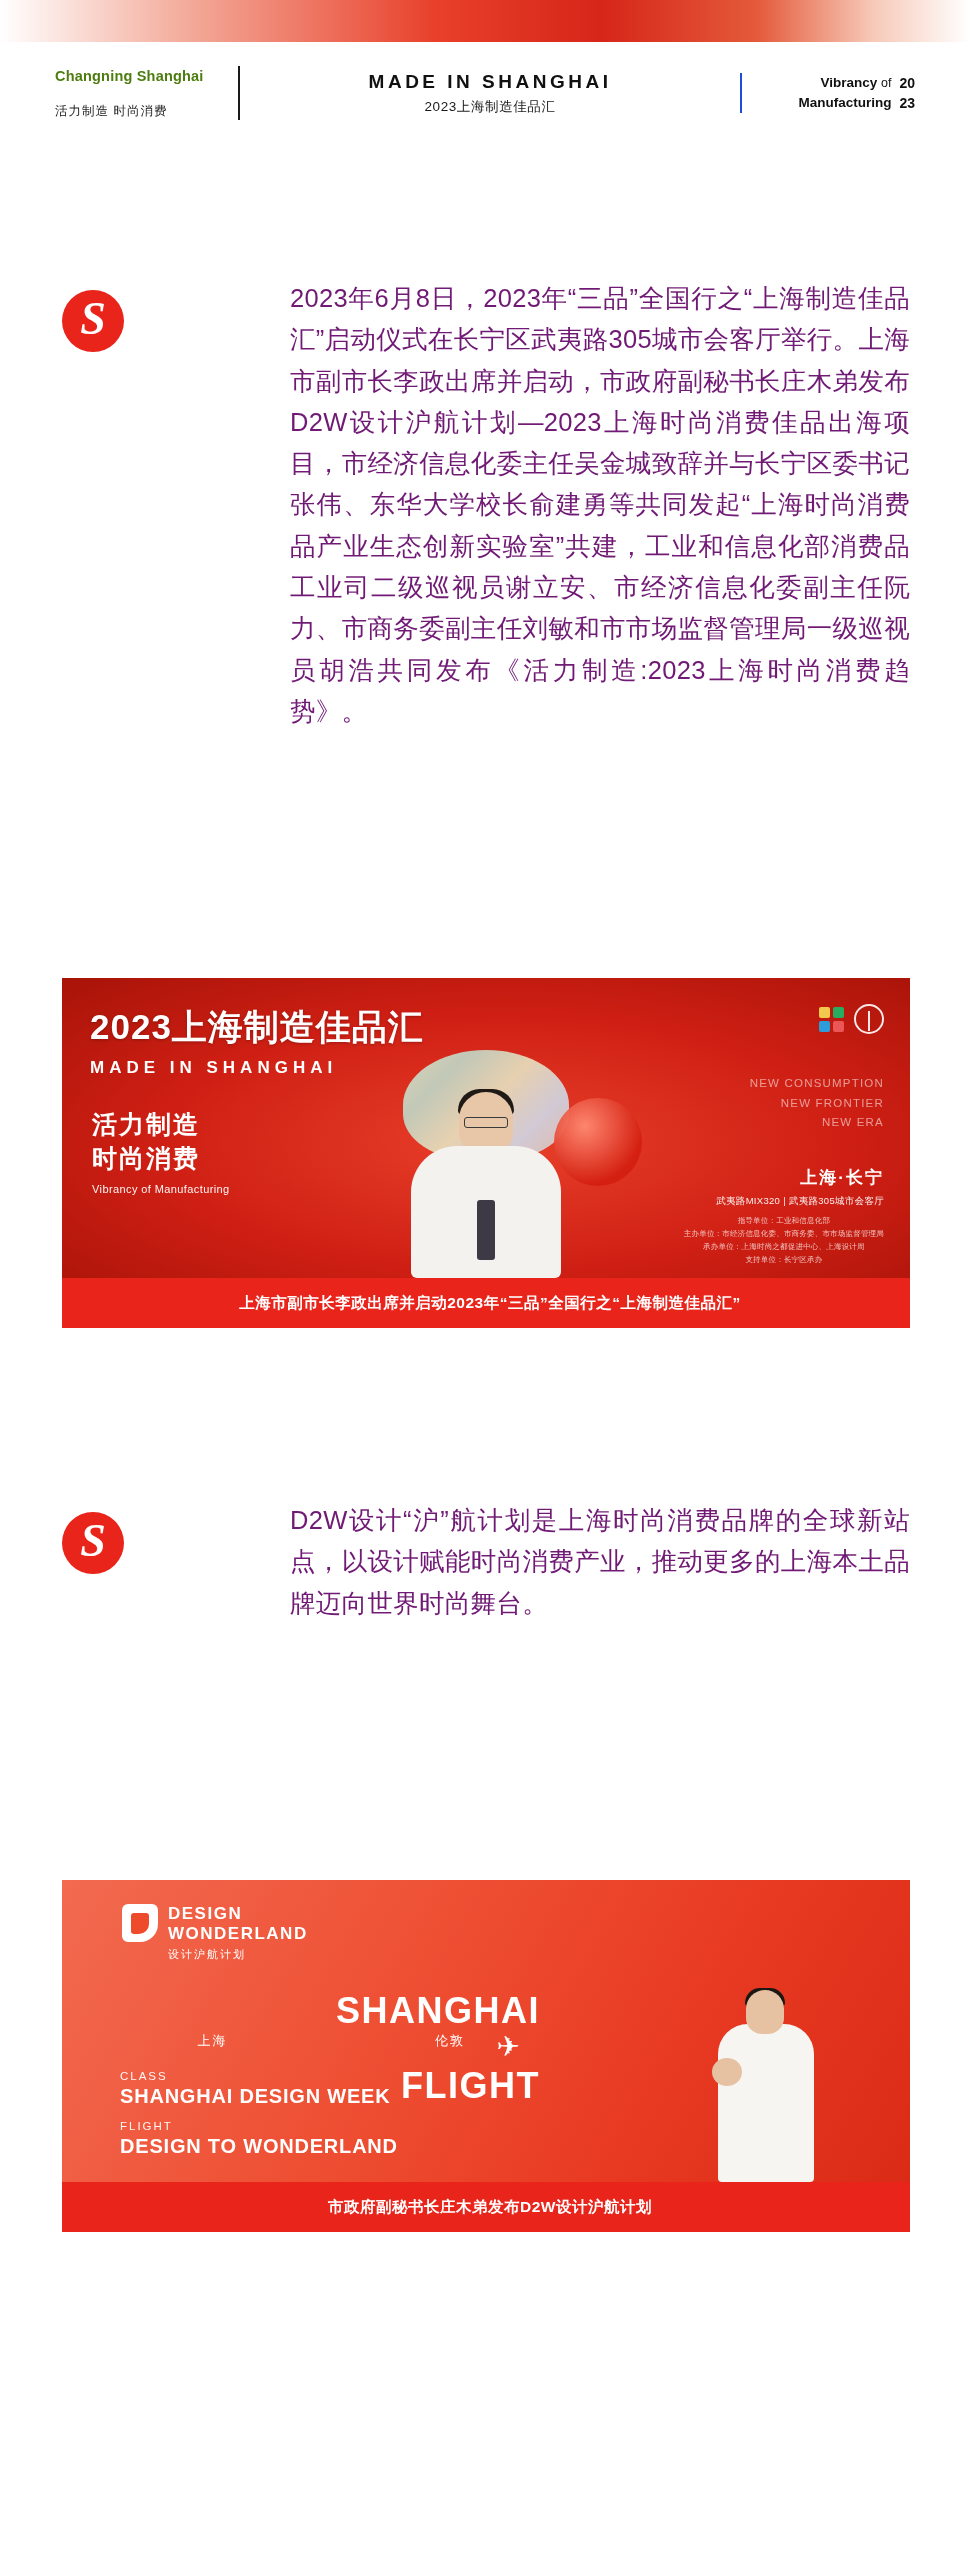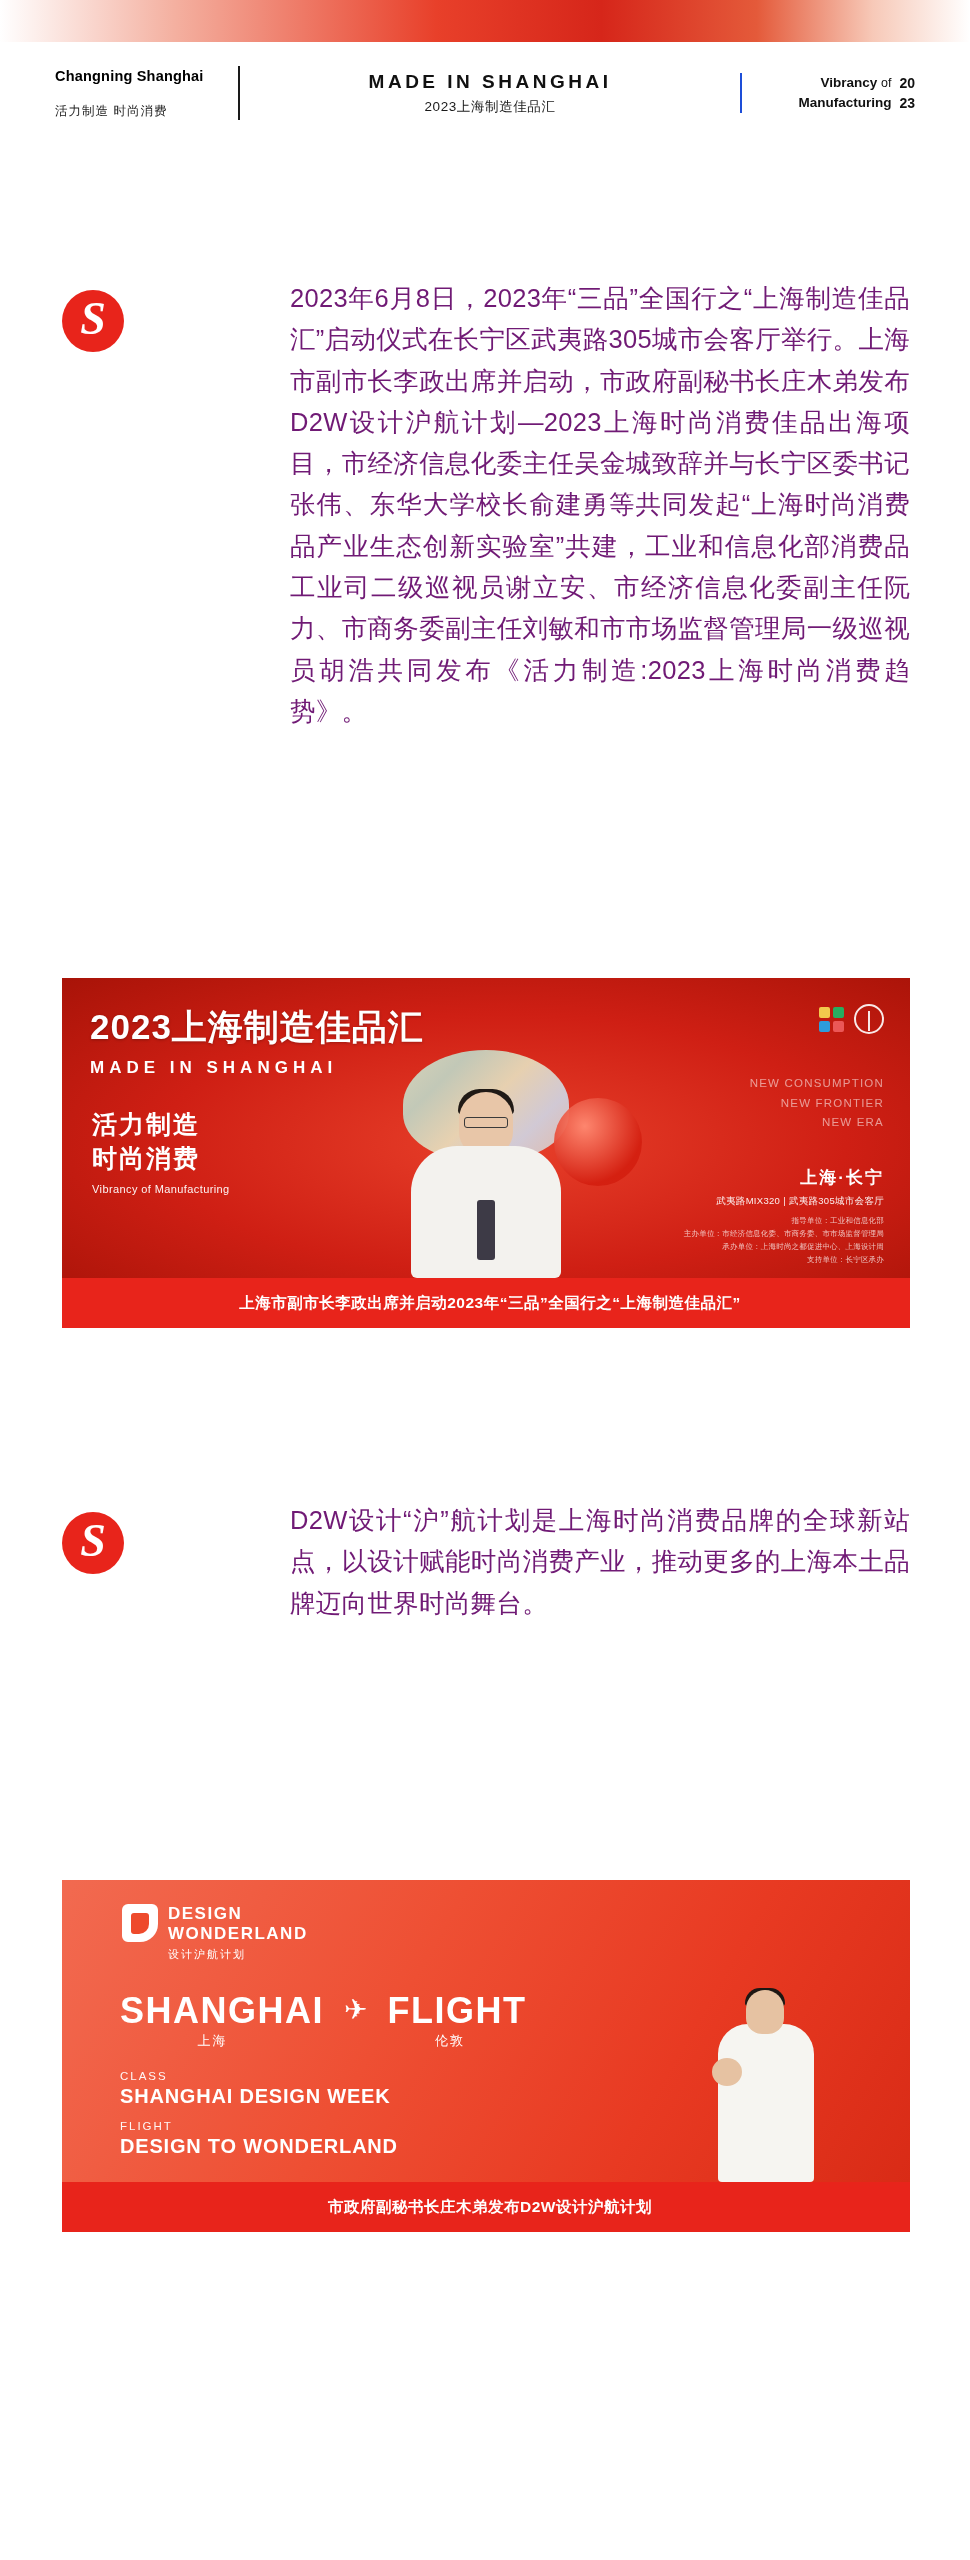--- a/index.html
+++ b/index.html
@@ -36,21 +36,21 @@
   }
   .hdr-left {
     width: 185px;
     padding-right: 14px;
     border-right: 2px solid #1a1a1a;
     line-height: 1.45;
   }
   .hdr-left .l1 {
     font-size: 14.5px;
     font-weight: bold;
-    color: #000000;
+    color: #4d7c0f;
     letter-spacing: .2px;
   }
   .hdr-left .l2 {
     font-size: 12.5px;
     color: #222;
     letter-spacing: 1px;
     margin-top: 15px;
   }
   .hdr-center {
     flex: 1;
@@ -203,21 +203,21 @@
     text-align: right;
     color: #fff;
   }
   .p1-loc .big { font-size: 17px; font-weight: bold; letter-spacing: 2px; }
   .p1-loc .small {
     font-size: 9.5px; margin-top: 6px; letter-spacing: .3px; opacity: .92;
   }
   .p1-credits {
     position: absolute;
     right: 26px; bottom: 12px;
-    text-align: right;
+    text-align: center;
     color: rgba(255,255,255,.72);
     font-size: 7.5px;
     line-height: 1.75;
     letter-spacing: .2px;
   }
   .p1-marks {
     position: absolute;
     right: 26px; top: 26px;
     display: flex;
     align-items: center;
@@ -332,23 +332,24 @@
     background: #ee4a2c;
     border-radius: 3px 3px 10px 3px;
   }
   .p2-logo .txt .a { font-size: 17px; font-weight: bold; letter-spacing: 1.5px; line-height: 1.15; }
   .p2-logo .txt .b { font-size: 17px; font-weight: bold; letter-spacing: 1.5px; line-height: 1.15; }
   .p2-logo .txt .c { font-size: 11px; letter-spacing: 2px; margin-top: 4px; }
   .p2-route {
     position: absolute;
     left: 58px; top: 110px;
     display: flex;
-    align-items: center;
+    align-items: flex-end;
     color: #fff;
     width: 420px;
+    flex-direction: column;
   }
   .p2-route .city {
     font-size: 36px;
     font-weight: bold;
     letter-spacing: 1.5px;
   }
   .p2-route .plane {
     font-size: 28px;
     margin: 0 20px;
     transform: translateY(-2px);

